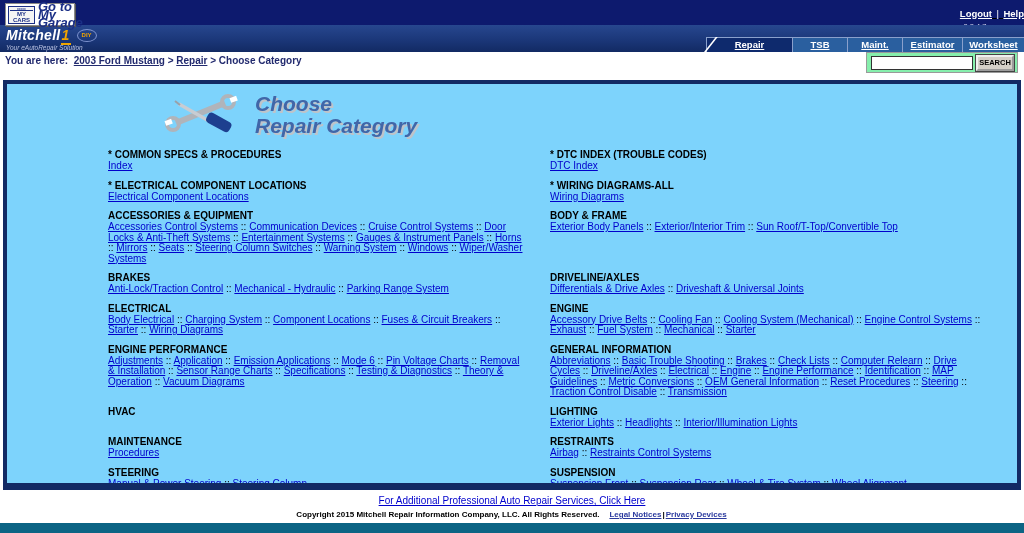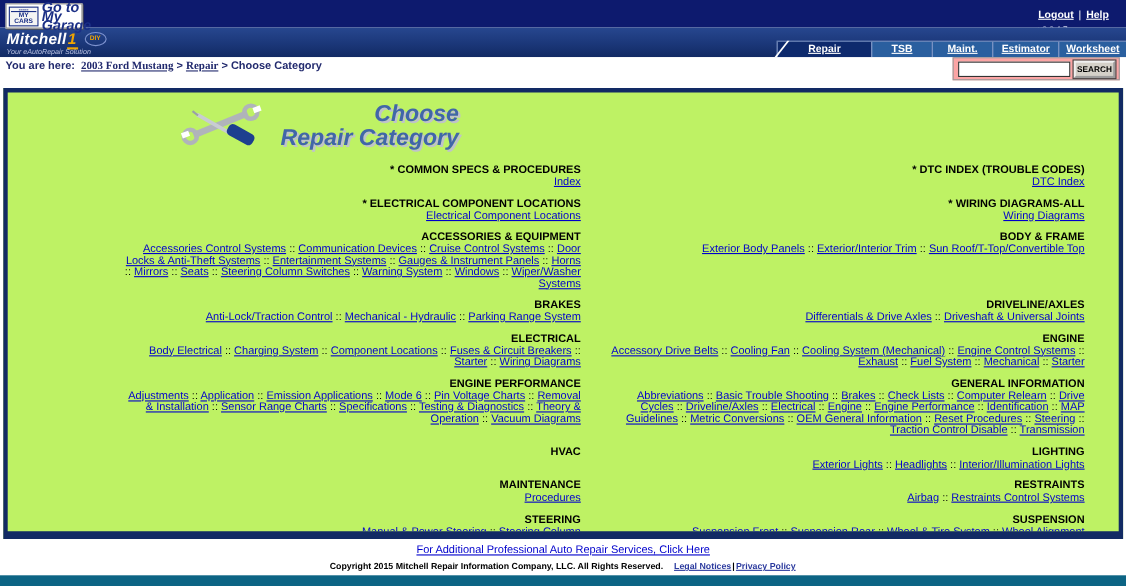--- a/index.html
+++ b/index.html
@@ -14,21 +14,21 @@
   .topbar { position:absolute; left:0; top:0; width:1024px; height:25px; background:#0d1a6e; }
   .mycars-btn {
     position:absolute; left:5px; top:3px; width:70px; height:23px;
     background:#fff; border:1px solid #8a8a8a; box-shadow:1px 1px 0 #555;
     display:flex; align-items:center; gap:3px; padding:1px 2px; z-index:5;
   }
   .plate { border:1px solid #1b2f86; background:#f4f4f4; font-size:6px; font-weight:bold; color:#1b2f86;
            padding:1px 1px 0 1px; line-height:6px; text-align:center; }
   .plate-top { display:block; height:3px; border-bottom:1px solid #1b2f86; font-size:3px; line-height:3px; color:#1b2f86; overflow:hidden; }
   .garage-label { font-size:13px; font-weight:bold; font-style:italic; color:#1b2f86; line-height:8px; width:34px; }
-  .topbar-right { position:absolute; right:16px; top:3px; text-align:left; }
+  .topbar-right { position:absolute; right:0; top:3px; text-align:left;text-decoration:underline; }
   .top-link { color:#ffffff; font-size:9.5px; font-weight:bold; text-decoration:underline; }
   .top-sep { color:#ffffff; font-size:9.5px; }
   .version { color:#cfd3ea; font-size:7.5px; margin-top:1px; }
 
   
   .brandbar { position:absolute; left:0; top:25px; width:1024px; height:27px;
     background:linear-gradient(180deg,#27478f 0%, #1b3779 55%, #122a63 100%); }
   .brand-logo { position:absolute; left:6px; top:2px; }
   .brand-row { display:flex; align-items:center; gap:6px; }
   .brand-name { font-size:14px; font-weight:bold; font-style:italic; color:#ffffff; letter-spacing:0.3px; }
@@ -46,33 +46,33 @@
   .tab.active { background:#0e2a6d; }
   .tab-bar .tab:nth-child(1){ width:86px; }
   .tab-bar .tab:nth-child(2){ width:55px; }
   .tab-bar .tab:nth-child(3){ width:55px; }
   .tab-bar .tab:nth-child(4){ width:60px; }
   .tab-bar .tab:nth-child(5){ width:62px; }
 
   
   .crumb-row { position:absolute; left:0; top:52px; width:1024px; height:28px; background:#ffffff; }
   .breadcrumb { position:absolute; left:5px; top:3px; font-size:10px; font-weight:bold; color:#222a6e; }
-  .bc-link { color:#2b3a9e; text-decoration:underline;font-family:Liberation Serif, serif; }
+  .bc-link { color:#2b3a9e; text-decoration:underline; }
   .bc-item { color:#222a6e; }
   .bc-sep { color:#222a6e; }
   .search-panel { position:absolute; right:6px; top:0; width:153px; height:21px;
-    background:#fca5a5; border:1px solid #9a9a9a; display:flex; align-items:center; justify-content:flex-end; gap:3px; padding:2px 3px;
+    background:#86efac; border:1px solid #9a9a9a; display:flex; align-items:center; justify-content:flex-end; gap:3px; padding:2px 3px;
     width:auto; min-width:152px; }
   .search-input { width:102px; height:14px; border:1px solid #333; font-size:9px; padding:0 2px; font-family:"Liberation Sans",sans-serif; }
   .search-btn { height:16px; width:38px; background:#d4d0c8; border:2px outset #f0f0f0; outline:1px solid #444;
     font-size:7.5px; font-weight:bold; color:#000; font-family:"Liberation Sans",sans-serif; }
 
   
   .content-box { position:absolute; left:3px; right:3px; top:80px; height:410px;
-    border:4px solid #122a64; border-bottom-width:7px; background:#bef264; overflow:hidden;text-align:right; }
+    border:4px solid #122a64; border-bottom-width:7px; background:#7dd3fc; overflow:hidden; }
   .page-header { display:flex; align-items:center; gap:16px; margin:6px 0 0 156px; height:50px; }
   .tools-icon { width:76px; height:48px; }
   .page-title { font-size:21px; line-height:22px; font-weight:bold; font-style:italic;
     color:#4166a8; text-shadow:2px 2px 0 #bfc3c9; }
 
   
   .cat-grid { display:grid; grid-template-columns:442px 458px; margin:10px 0 0 101px; }
   .cat-section { padding:0 22px 9px 0; }
   .cat-title { font-size:10px; line-height:10px; font-weight:bold; color:#000; padding-bottom:1px; }
   .cat-links { font-size:10px; line-height:10.5px; }
@@ -230,17 +230,17 @@
         <div class="cat-links"><a class="cat-link">Suspension Front</a><span class="link-sep"> :: </span><a class="cat-link">Suspension Rear</a><span class="link-sep"> :: </span><a class="cat-link">Wheel &amp; Tire System</a><span class="link-sep"> :: </span><a class="cat-link">Wheel Alignment</a></div>
       </div>
     </div>
 </div>
 
 <div class="footer">
   <a class="footer-services">For Additional Professional Auto Repair Services, Click Here</a>
   <div class="footer-copy">
     <span>Copyright 2015 Mitchell Repair Information Company, LLC.  All Rights Reserved.</span>
     &nbsp;&nbsp;
-    <a class="flink">Legal Notices</a><span>|</span><a class="flink">Privacy Policy</a>
+    <a class="flink">Legal Notices</a><span>|</span><a class="flink">Privacy Devices</a>
   </div>
   <a class="footer-top">:: TOP ::</a>
 </div>
 <div class="tealbar"></div>
 
 </body></html>

